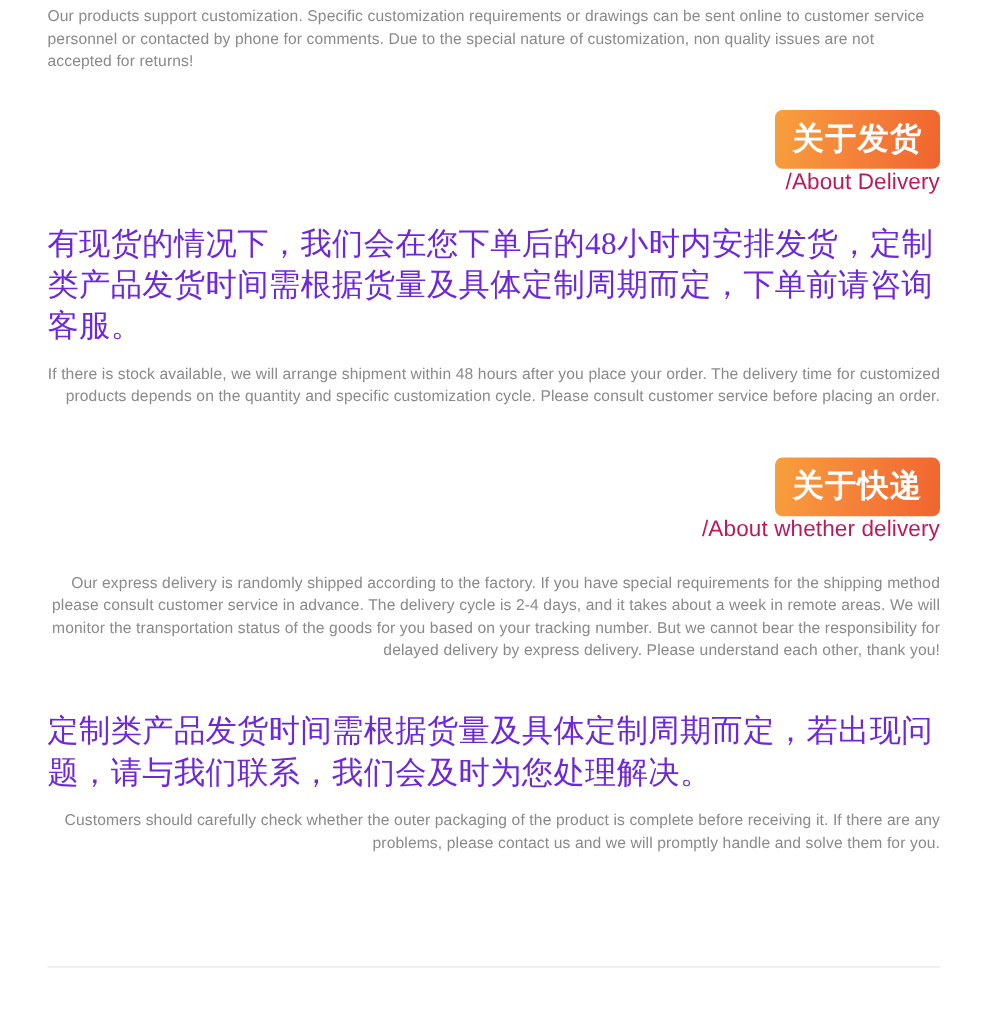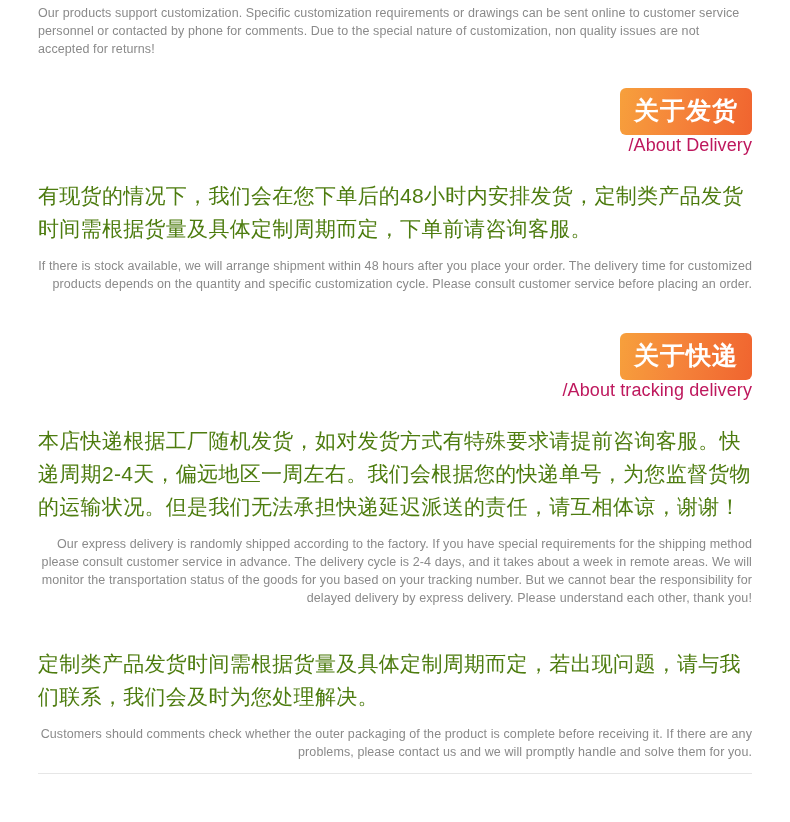--- a/index.html
+++ b/index.html
@@ -54,26 +54,26 @@
   }
   .en-title {
     font-size: 18px;
     color: #be185d;
     margin-left: 9px;
     padding-bottom: 7px;
     white-space: nowrap;
     letter-spacing: 0.1px;
   }
   .cn-body {
-    font-size: 21px;
+    font-size: 25px;
     line-height: 33px;
-    color: #4d7c0f;
+    color: #6d28d9;
     letter-spacing: 0.3px;
     margin: 0 0 12px 0;
-    font-family: Liberation Sans, sans-serif;
+    font-family: Liberation Serif, serif;
   }
   .en-body {
     font-size: 12.5px;
     line-height: 18px;
     color: #8a8a8a;
     margin: 0;
     letter-spacing: 0.1px;
     text-align: right;
   }
   .divider {
@@ -100,25 +100,24 @@
       <span class="badge">关于发货</span>
       <span class="en-title">/About Delivery</span>
     </div>
     <p class="cn-body">有现货的情况下，我们会在您下单后的48小时内安排发货，定制类产品发货时间需根据货量及具体定制周期而定，下单前请咨询客服。</p>
     <p class="en-body">If there is stock available, we will arrange shipment within 48 hours after you place your order. The delivery time for customized products depends on the quantity and specific customization cycle. Please consult customer service before placing an order.</p>
   </section>
 
   <section class="section sec-express">
     <div class="head">
       <span class="badge">关于快递</span>
-      <span class="en-title">/About tracking delivery</span>
+      <span class="en-title">/About whether delivery</span>
     </div>
-    <p class="cn-body">本店快递根据工厂随机发货，如对发货方式有特殊要求请提前咨询客服。快递周期2-4天，偏远地区一周左右。我们会根据您的快递单号，为您监督货物的运输状况。但是我们无法承担快递延迟派送的责任，请互相体谅，谢谢！</p>
     <p class="en-body">Our express delivery is randomly shipped according to the factory. If you have special requirements for the shipping method please consult customer service in advance. The delivery cycle is 2-4 days, and it takes about a week in remote areas. We will monitor the transportation status of the goods for you based on your tracking number. But we cannot bear the responsibility for delayed delivery by express delivery. Please understand each other, thank you!</p>
   </section>
 
   <section class="section sec-after">
     <p class="cn-body">定制类产品发货时间需根据货量及具体定制周期而定，若出现问题，请与我们联系，我们会及时为您处理解决。</p>
-    <p class="en-body">Customers should comments check whether the outer packaging of the product is complete before receiving it. If there are any problems, please contact us and we will promptly handle and solve them for you.</p>
+    <p class="en-body">Customers should carefully check whether the outer packaging of the product is complete before receiving it. If there are any problems, please contact us and we will promptly handle and solve them for you.</p>
   </section>
 
   <div class="divider"></div>
 </div>
 
 </body></html>

